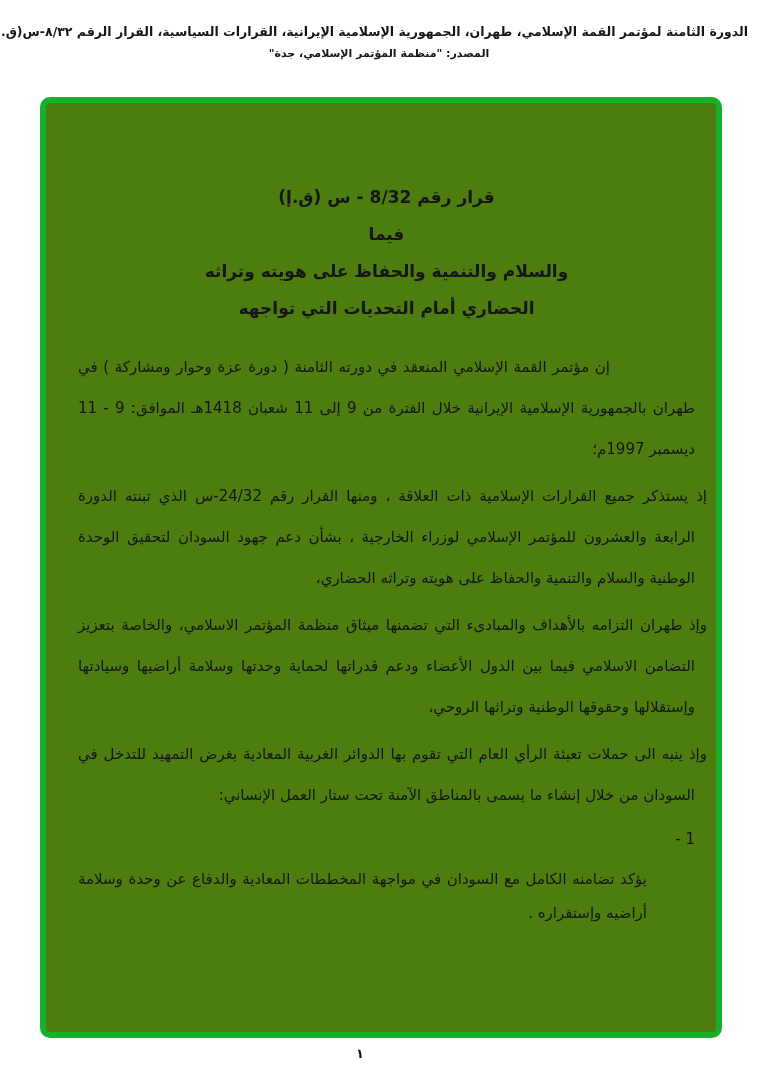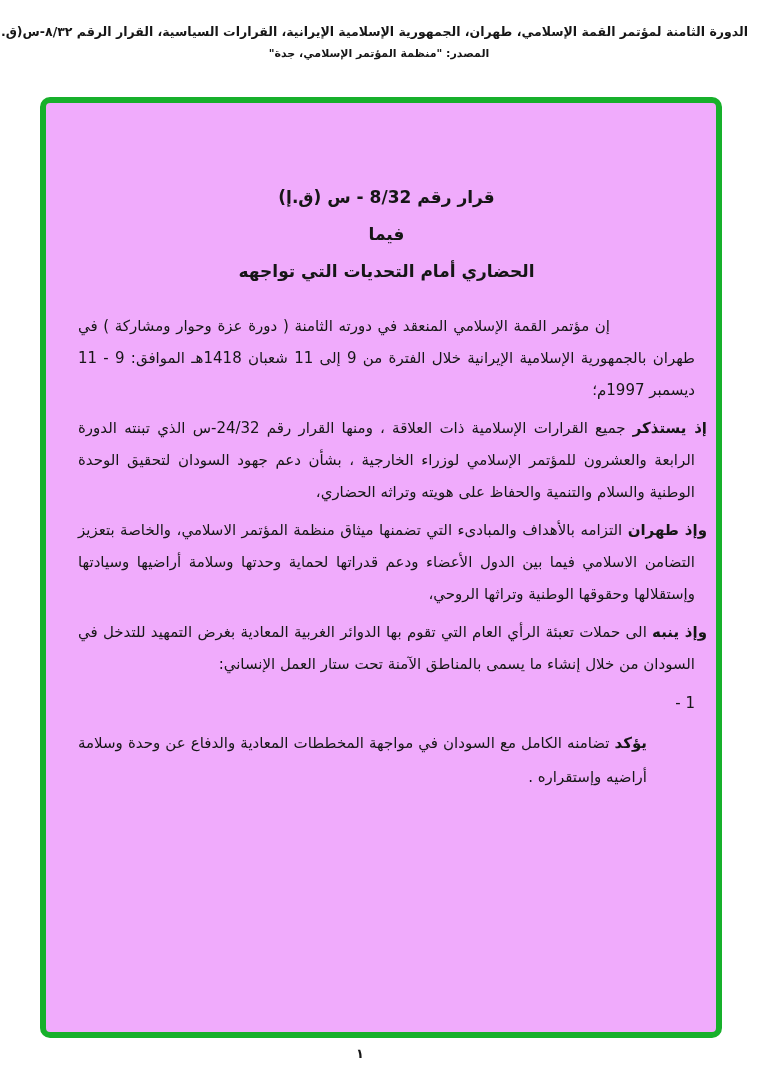--- a/index.html
+++ b/index.html
@@ -12,37 +12,37 @@
     position:absolute; top:24px; left:10px; right:10px;
     direction:rtl; text-align:center; font-weight:bold;
   }
   .scan-header .l1 { font-size:12.5px; white-space:nowrap; }
   .scan-header .l2 { font-size:11px; margin-top:8px; }
 
   
   .green-box {
     position:absolute; left:40px; top:97px; width:682px; height:941px;
     box-sizing:border-box; border:6px solid #17b02b; border-radius:10px;
-    background:#f0abfc;
+    background:#4d7c0f;
   }
   .content {
     position:absolute; top:0; left:0; right:0; bottom:0;
     padding:76px 21px 0 32px; direction:rtl; box-sizing:border-box;
   }
 
   .title-block { text-align:center; font-weight:bold; font-size:17px;
     line-height:37px; margin:0 0 20px 0; }
 
   .para {
-    font-size:15px; line-height:32px; text-align:justify;
+    font-size:15px; line-height:41px; text-align:justify;
     margin:0 0 6px 0;
   }
   .para-first { text-indent:85px; }
   .para-lead  { text-indent:-12px; }
-  .para strong, .item-body strong { font-weight:bold; }
+  .para strong, .item-body strong { font-weight:normal; }
 
   .item-row { display:flex; font-size:15px; line-height:34px; margin-top:6px; }
   .item-num { flex:0 0 48px; }
   .item-body { flex:1 1 auto; text-align:justify;margin-top:40px; }
 
   .page-num {
     position:absolute; left:40px; top:1046px; width:640px;
     text-align:center; font-size:13px; font-weight:bold;
   }
 </style>
@@ -55,20 +55,21 @@
     <div class="l1">الدورة الثامنة لمؤتمر القمة الإسلامي، طهران، الجمهورية الإسلامية الإيرانية، القرارات السياسية، القرار الرقم ٨/٣٢-س(ق.إ)</div>
     <div class="l2">المصدر:  "منظمة المؤتمر الإسلامي، جدة"</div>
   </div>
 
   <div class="green-box" style="border-color: rgb(23, 176, 43);">
     <div class="content" lang="ar">
 
       <div class="title-block">
         <div>قرار رقم 8/32 - س (ق.إ)</div>
         <div>فيما</div>
+        <div>والسلام والتنمية والحفاظ على هويته وتراثه</div>
         <div>الحضاري أمام التحديات التي تواجهه</div>
       </div>
 
       <p class="para para-first">
         <span>إن مؤتمر القمة الإسلامي المنعقد في دورته الثامنة ( دورة عزة وحوار ومشاركة ) في طهران بالجمهورية الإسلامية الإيرانية خلال الفترة من 9 إلى 11 شعبان 1418هـ الموافق: 9 - 11 ديسمبر 1997م؛</span>
       </p>
 
       <p class="para para-lead">
         <strong>إذ يستذكر</strong><span> جميع القرارات الإسلامية ذات العلاقة ، ومنها القرار رقم 24/32-س الذي تبنته الدورة الرابعة والعشرون للمؤتمر الإسلامي لوزراء الخارجية ، بشأن دعم جهود السودان لتحقيق الوحدة الوطنية والسلام والتنمية والحفاظ على هويته وتراثه الحضاري،</span>
       </p>

